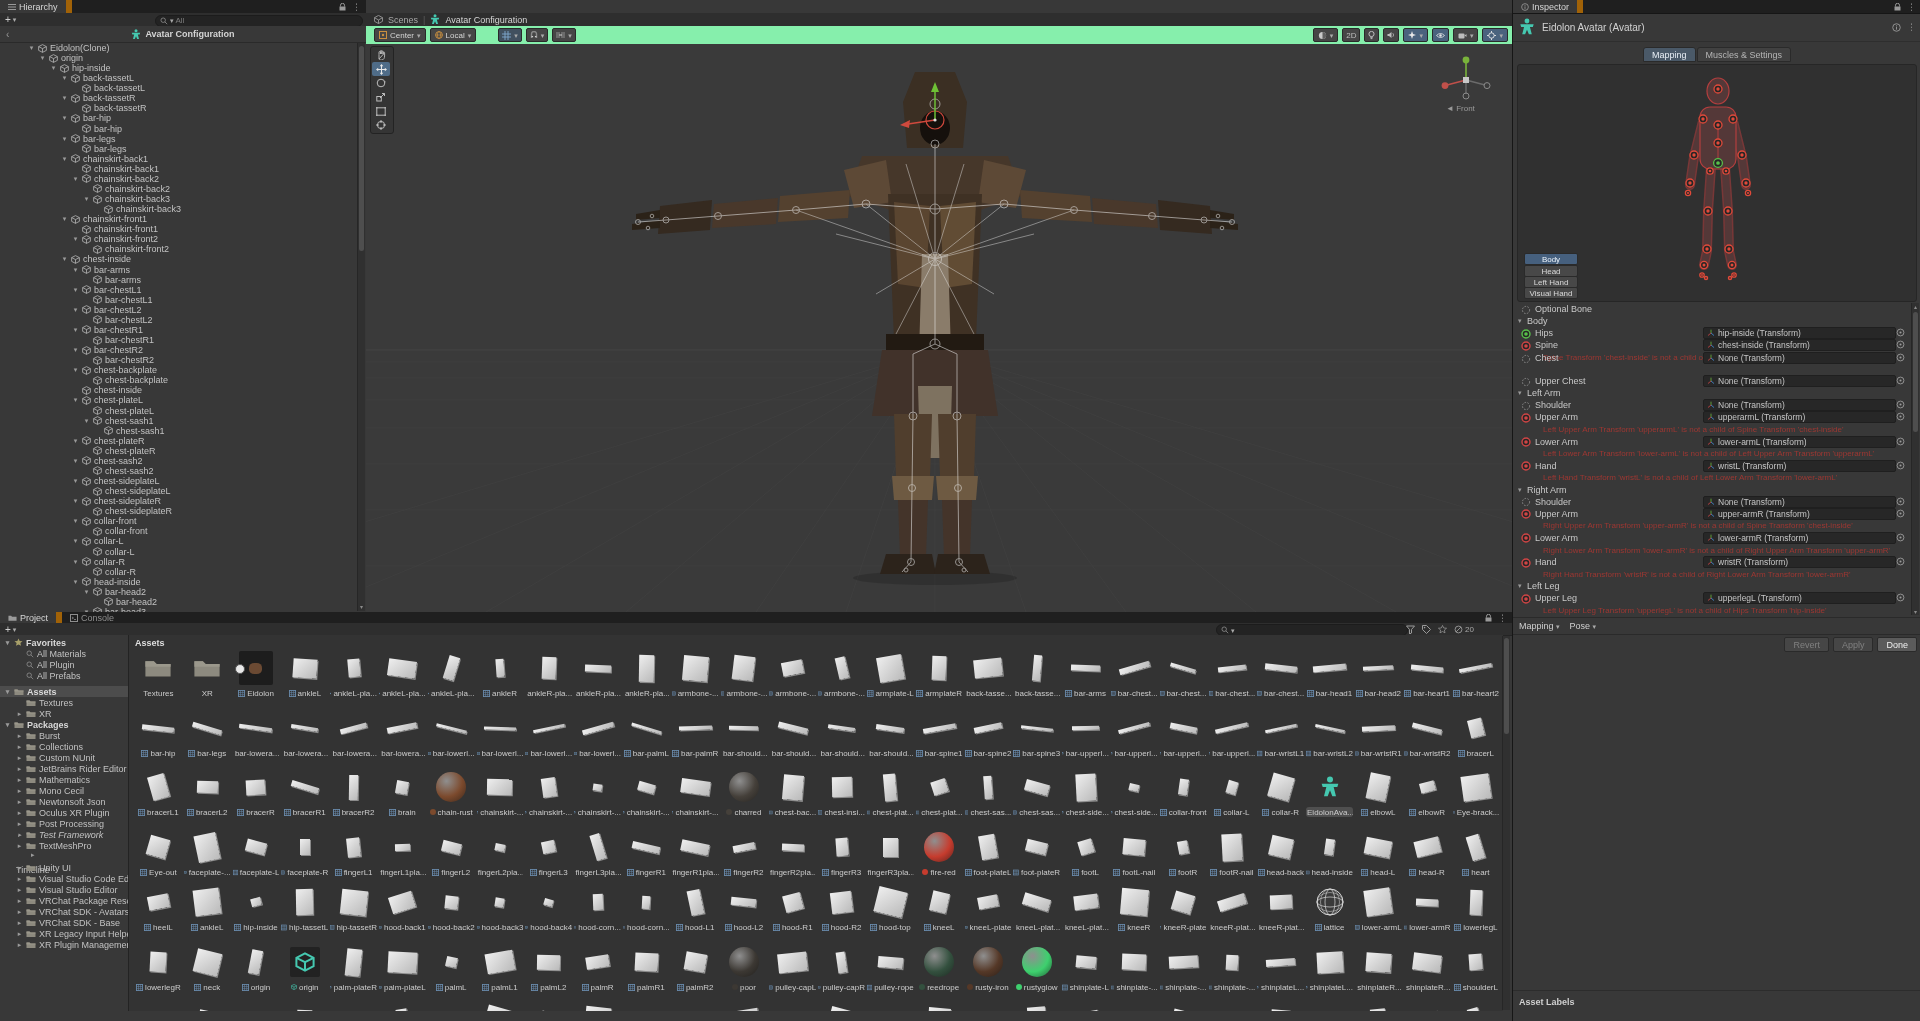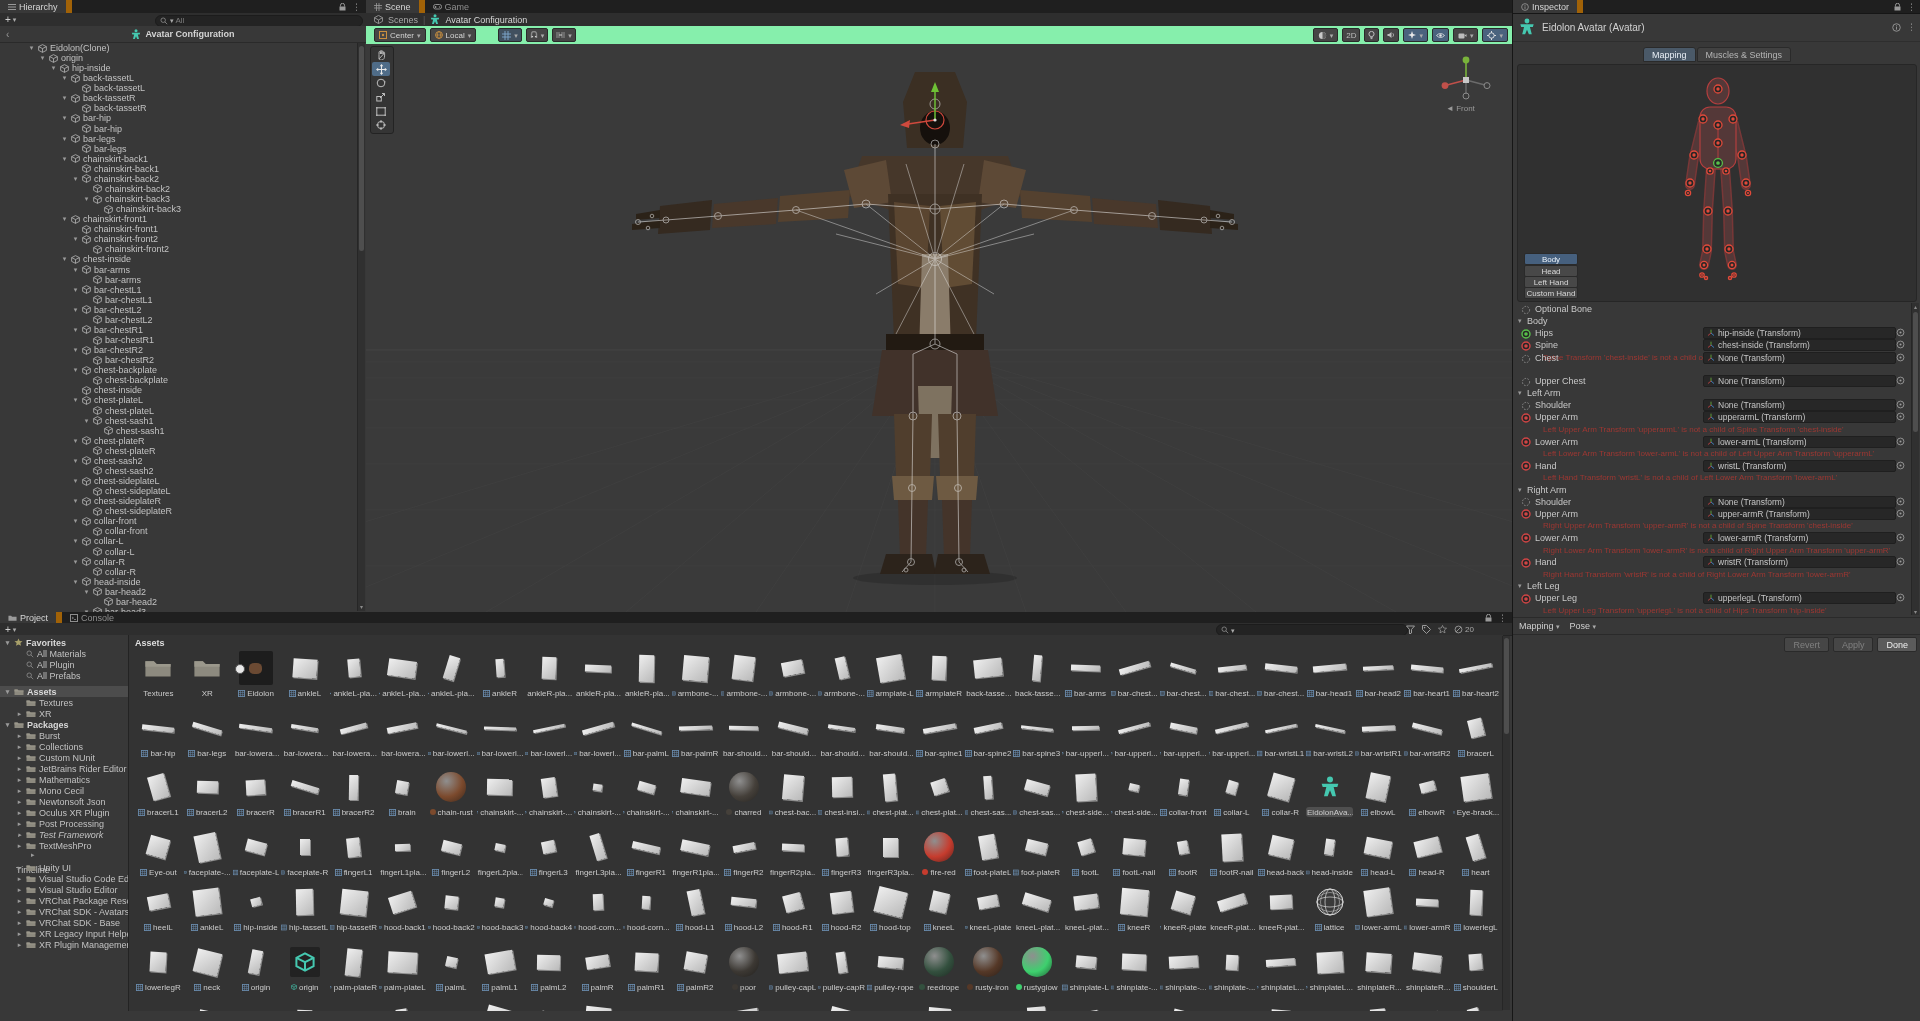--- a/index.html
+++ b/index.html
@@ -588,36 +588,20 @@
           <span>bar-head3</span>
         </div>
       </div>
     <div class="vscroll" style="right:1px;top:43px;bottom:1px;">
       <div class="vthumb" style="top:3px;height:205px;"></div>
       <span class="sarr" style="bottom:1px;">▾</span>
     </div>
   </div>
 
   <div id="scene" class="panel">
-    <div class="tabstrip">
-      <div class="tab active">
-        <svg width="8" height="8" viewBox="0 0 8 8">
-            <path d="M0 2.5h8M0 5h8M2.5 0v8M5 0v8" stroke="#9a9a9a" stroke-width="0.8"></path>
-          </svg>
-        <span>Scene</span>
-      </div>
-      <div class="tab">
-        <svg width="9" height="7" viewBox="0 0 9 7">
-            <rect x="0.5" y="1.5" width="8" height="4.5" rx="2" fill="none" stroke="#8e8e8e"></rect>
-            <path d="M2.5 3v2M1.5 4h2" stroke="#8e8e8e"></path>
-            <circle cx="6.5" cy="4" r="0.7" fill="#8e8e8e"></circle>
-          </svg>
-        <span>Game</span>
-      </div>
-    </div>
     <div class="toolbar" id="breadcrumb">
       <svg width="9" height="9" viewBox="0 0 10 10">
           <path d="M5 0.5 9.5 3v4L5 9.5.5 7V3z" fill="none" stroke="#9a9a9a"></path>
           <path d="M.5 3l4.5 2.5L9.5 3M5 5.5v4" fill="none" stroke="#9a9a9a"></path>
         </svg>
       <span style="color:#a8a8a8;">Scenes</span>
       <span style="color:#5c5c5c;">|</span>
       <svg width="10" height="11" viewBox="0 0 12 13">
           <circle cx="6" cy="2" r="1.8" fill="#45c8b0"></circle>
           <path d="M1 4.5h10l-.6 2H8.2L9.6 12H7.4L6 8.5 4.6 12H2.4l1.4-5.5H1.6z" fill="#45c8b0"></path>
@@ -3437,21 +3421,21 @@
             <circle cx="118" cy="208" r="0.924" fill="#e04a3a"></circle>
             <circle cx="90" cy="211" r="1.6" fill="#262626" stroke="#e04a3a" stroke-width="1.3"></circle>
             <circle cx="90" cy="211" r="0.672" fill="#e04a3a"></circle>
             <circle cx="114" cy="211" r="1.6" fill="#262626" stroke="#e04a3a" stroke-width="1.3"></circle>
             <circle cx="114" cy="211" r="0.672" fill="#e04a3a"></circle>
           </g>
       </svg>
       <div class="partbtn sel" style="top:188px;">Body</div>
       <div class="partbtn" style="top:200px;">Head</div>
       <div class="partbtn" style="top:211px;">Left Hand</div>
-      <div class="partbtn" style="top:222px;">Custom Hand</div>
+      <div class="partbtn" style="top:222px;">Visual Hand</div>
     </div>
 
     <div id="bones">
         <div class="brow" style="top:303px;">
           <svg class="bdot" width="10" height="10" viewBox="0 0 10 10">
             <circle cx="5" cy="5" r="3.6" fill="none" stroke="#8f8f8f" stroke-width="0.9" stroke-dasharray="1.6 1.4"></circle>
           </svg>
           <span class="lbl">Optional Bone</span>
         </div>
         <div class="brow" style="top:315.05px;">
@@ -3772,14 +3756,17 @@
 
     <div id="i-foot1">
       <span><span>Mapping</span> <span class="caret">▾</span></span>
       <span><span>Pose</span> <span class="caret">▾</span></span>
     </div>
     <div id="i-foot2">
       <div class="ibtn">Revert</div>
       <div class="ibtn">Apply</div>
       <div class="ibtn primary">Done</div>
     </div>
+    <div id="asset-labels">
+      <span>Asset Labels</span>
+    </div>
   </div>
 </div>
 
 </body></html>

